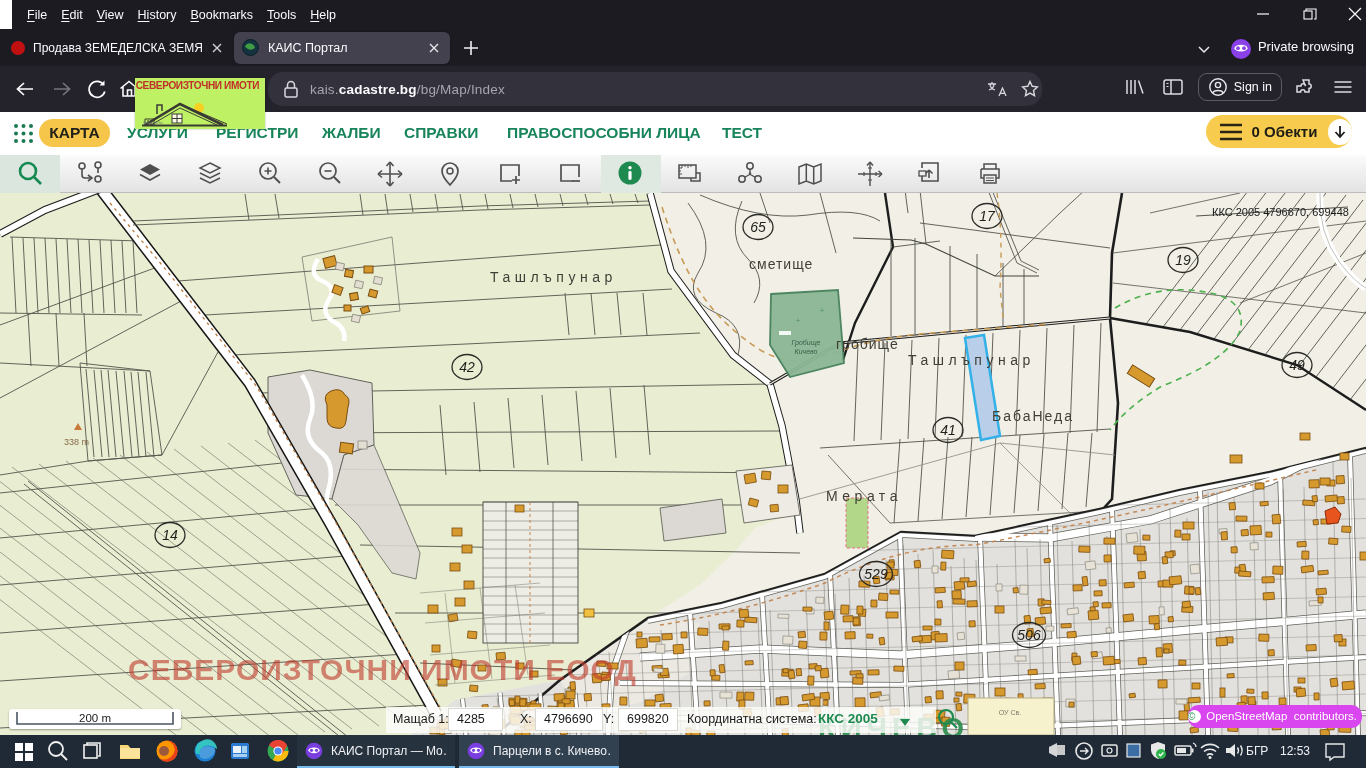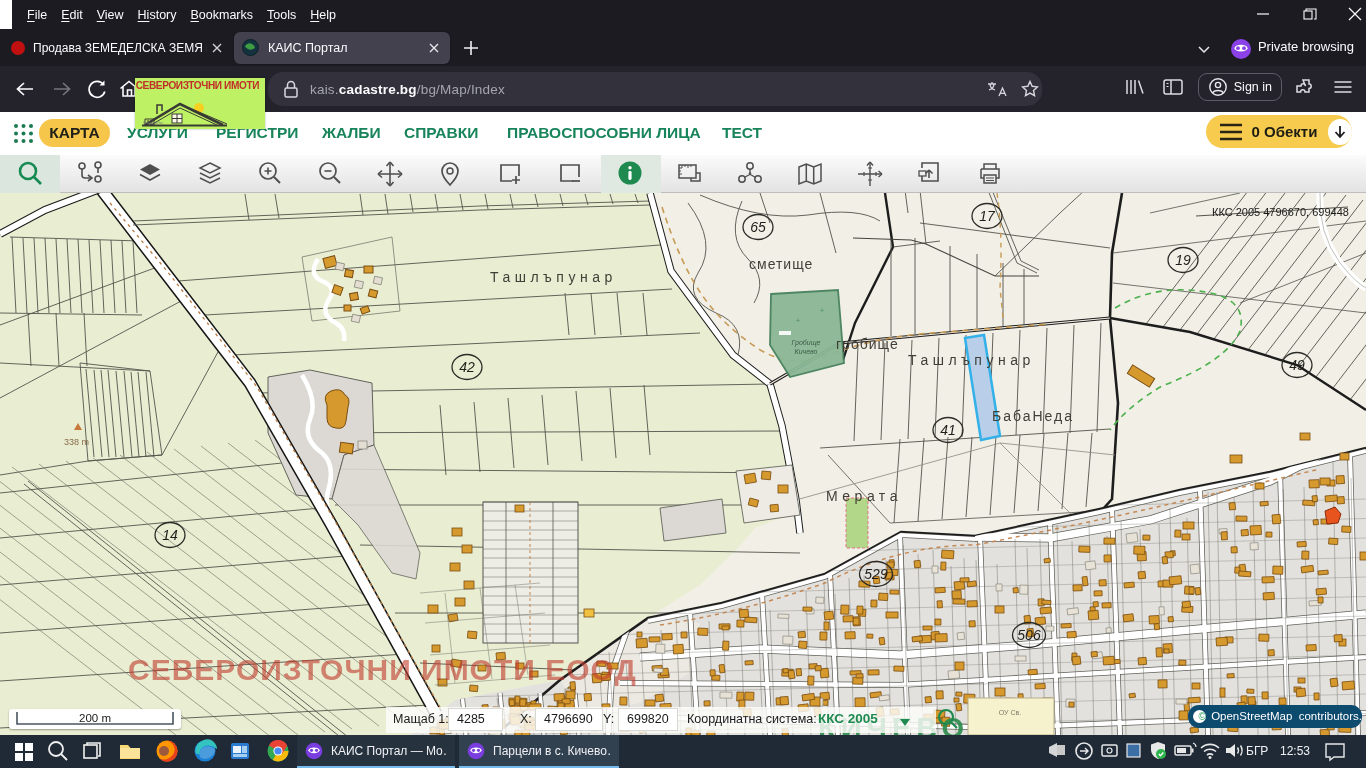--- a/index.html
+++ b/index.html
@@ -36,21 +36,21 @@
 .ttile{position:absolute;top:0;width:60px;height:38px;background:#dbe7de}
 .tic{position:absolute;top:4px}
 .map{position:absolute;left:0;top:193px}
 .scalebar{position:absolute;left:9px;top:709px;width:172px;height:20px;background:#fff;border-radius:3px;box-shadow:0 1px 2px rgba(0,0,0,.35);z-index:20;text-align:center;font-size:11.5px;color:#1a1a1a;line-height:19px}
 .statusstrip{position:absolute;left:386px;top:707px;width:550px;height:26px;background:rgba(252,252,250,0.82);z-index:18}
 .stlbl{position:absolute;top:712px;font-size:12.5px;color:#1a1a1a;z-index:21}
 .stbox{position:absolute;top:708px;height:23px;background:#fff;border:1px solid #d8d8d2;z-index:21;font-size:12.5px;color:#1a1a1a;padding:3px 0 0 8px}
 .kks{position:absolute;left:818px;top:711px;font-size:13.5px;font-weight:bold;color:#1e8a50;z-index:21}
 .kksdrop{position:absolute;left:898px;top:717px;z-index:21}
 .stmag{position:absolute;left:936px;top:707px;z-index:21}
-.osm{position:absolute;left:1188px;top:705px;width:174px;height:23px;background:#0c4a6e;border-radius:11px;z-index:20;color:#fff;font-size:11.5px;text-align:right;line-height:23px}
+.osm{position:absolute;left:1188px;top:705px;width:174px;height:23px;background:#d946ef;border-radius:11px;z-index:20;color:#fff;font-size:11.5px;text-align:left;line-height:23px}
 .osmc{display:inline-block;width:13px;height:13px;background:#fff;color:#2a9f5c;border-radius:50%;font-size:10px;line-height:13px;margin-right:2px}
 .taskbar{position:absolute;left:0;top:735px;width:1366px;height:33px;background:#1f2a36;z-index:40}
 .tbi{position:absolute;top:2px}
 .taskbtn{position:absolute;top:0;height:33px;border-bottom:2px solid #76b9ed;display:flex;align-items:center;padding:0 8px;color:#f0f0f4;font-size:12px}
 .taskbtn span{margin-left:8px;white-space:nowrap;overflow:hidden}
 .tbtxt{position:absolute;top:9px;color:#f0f0f4;font-size:12px}
 </style></head>
 <body>
 <div class="menubar">
 <span class="mi"><u>F</u>ile</span>

